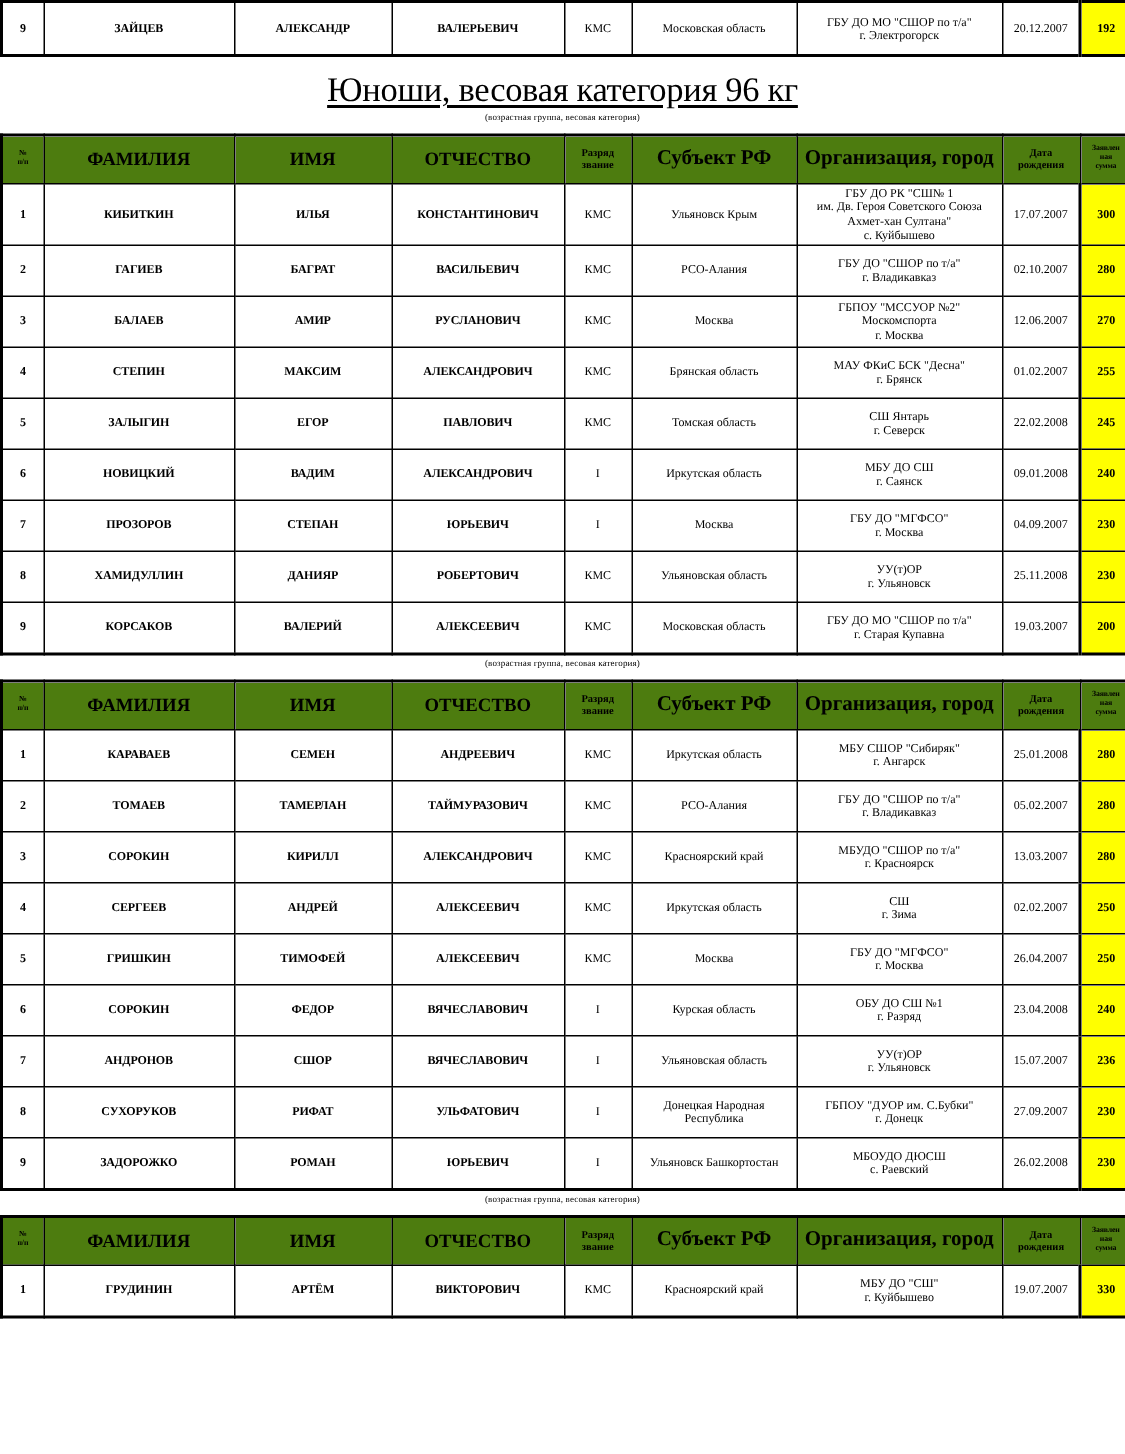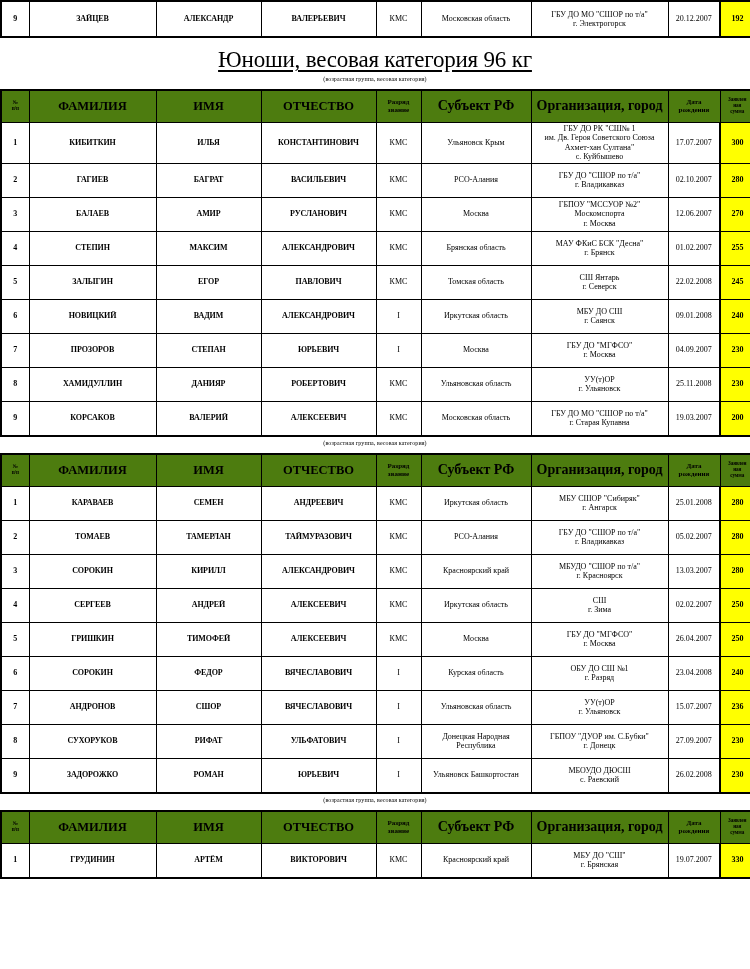--- a/index.html
+++ b/index.html
@@ -460,21 +460,21 @@
             </tr>
           </thead>
           <tbody>
             <tr>
               <td class="c-num">1</td>
               <td class="c-name">ГРУДИНИН</td>
               <td class="c-first">АРТЁМ</td>
               <td class="c-patr">ВИКТОРОВИЧ</td>
               <td class="c-rank">КМС</td>
               <td class="c-region">Красноярский край</td>
-              <td class="c-org"><span>МБУ ДО "СШ"</span><br><span>г. Брянская</span></td>
+              <td class="c-org"><span>МБУ ДО "СШ"</span><br><span>г. Куйбышево</span></td>
               <td class="c-dob">19.07.2007</td>
               <td class="c-sum">330</td>
             </tr>
           </tbody>
         </table>
       </div>
     </div>
 </div>
 
 </body></html>

